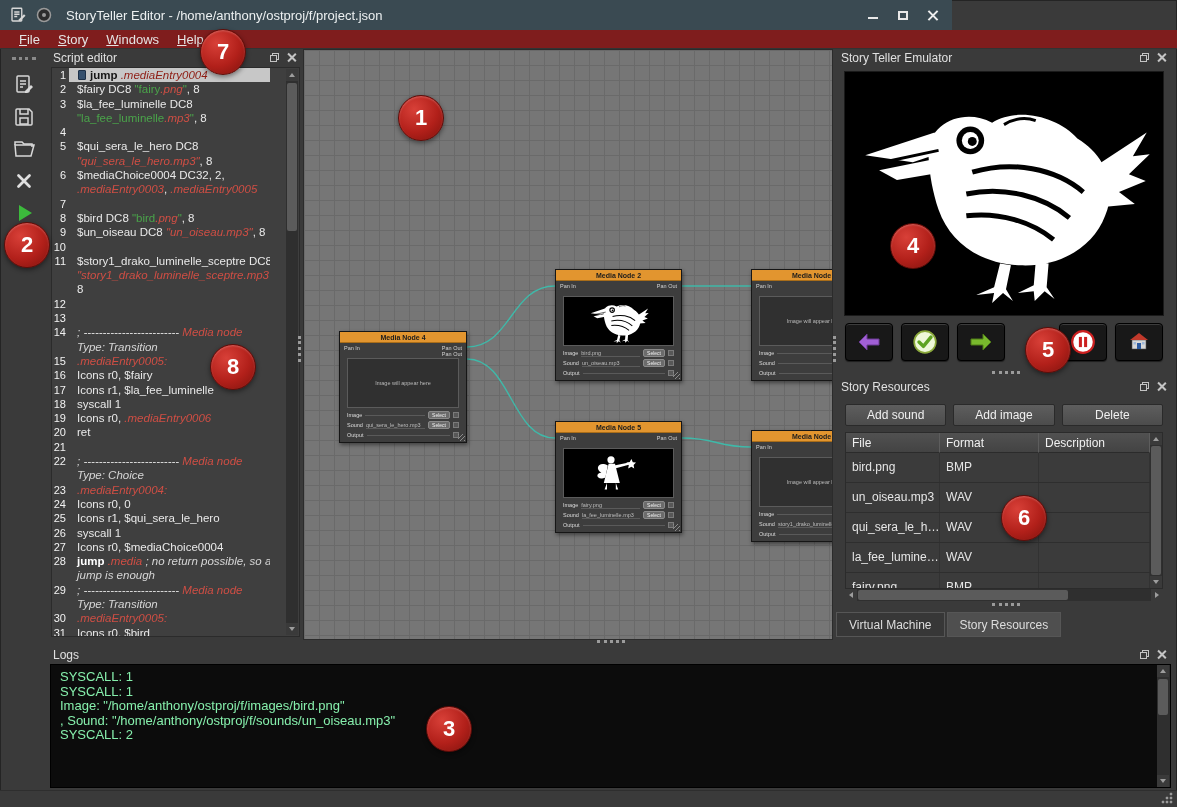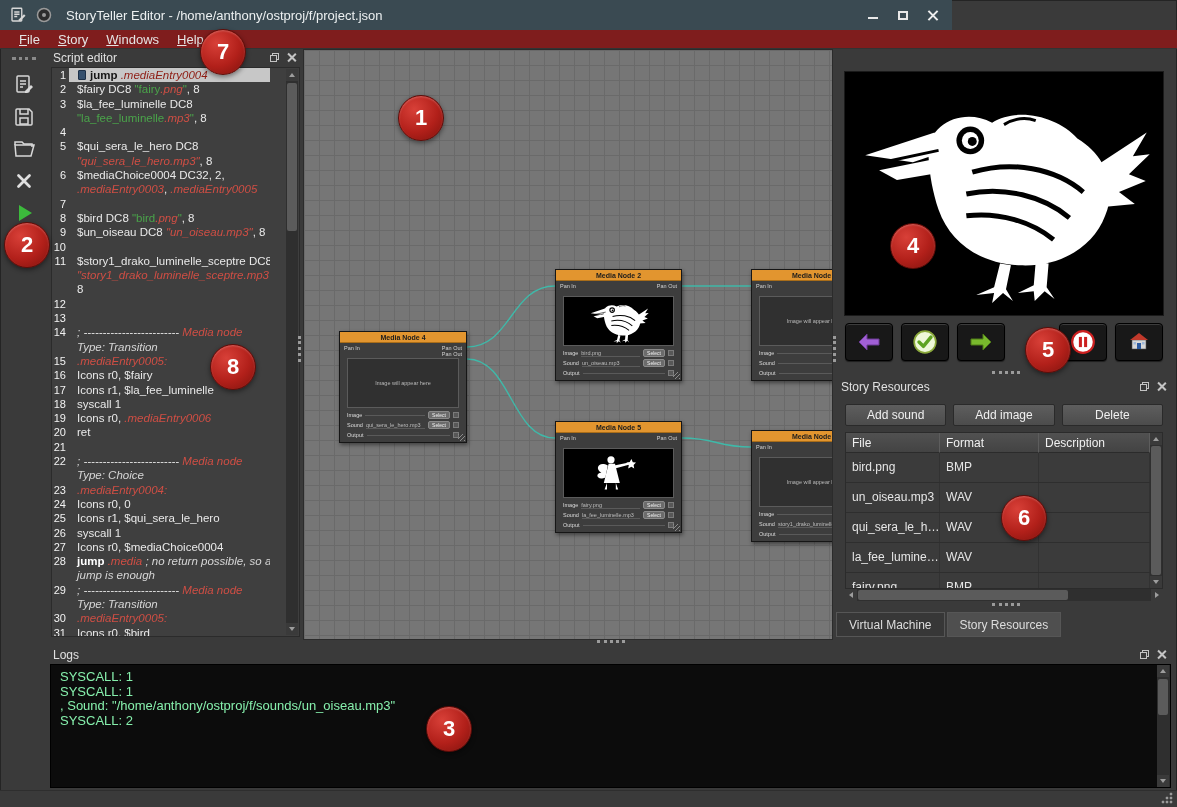--- a/index.html
+++ b/index.html
@@ -544,20 +544,31 @@
             <span class="nlab">Output</span>
             <span class="nval"></span>
           </div>
         </div>
       </div>
   </div>
   <div class="vdots" style="left:298px;top:336px;"></div>
   <div class="vdots" style="left:833px;top:336px;"></div>
   <div class="hdots" style="left:597px;top:640px;"></div>
 
+  <div class="dock-title" style="left:836px;top:49px;width:336px;">
+    <span>Story Teller Emulator</span>
+    <span class="dock-icons">
+      <span class="dockbtn">
+          <span class="icon-float"></span>
+        </span>
+      <span class="dockbtn">
+          <span class="icon-close"></span>
+        </span>
+    </span>
+  </div>
   <div id="emu-screen">
     <svg id="bird-art" viewBox="0 0 300 228" width="298" height="226">
       <path fill="#ffffff" d="M10,75 L80,52 L88,72 L58,82 Z"></path>
       <path fill="#ffffff" d="M24,90 L84,78 L88,92 L42,100 Z"></path>
       <path fill="#ffffff" d="M74,78 C70,44 108,26 138,42 C164,26 204,36 224,58 C254,76 264,108 252,136 C240,168 206,188 166,186 C126,184 96,164 84,130 C78,112 75,95 74,78 Z"></path>
       <path fill="#ffffff" d="M236,90 L294,52 L280,76 L297,74 L276,94 L293,101 L266,112 L282,124 L250,127 Z"></path>
       <path fill="#ffffff" d="M146,184 L140,208 L122,216 L140,214 L138,224 L149,214 L159,222 L152,210 L157,186 Z"></path>
       <path fill="#ffffff" d="M182,182 L180,206 L164,214 L180,212 L181,222 L191,212 L201,220 L193,208 L195,184 Z"></path>
       <circle cx="116" cy="60" r="14" fill="#000000"></circle>
       <circle cx="116" cy="60" r="8.5" fill="#ffffff"></circle>
@@ -681,20 +692,21 @@
         </span>
       <span class="dockbtn">
           <span class="icon-close"></span>
         </span>
     </span>
   </div>
   <div id="log-content">
     <div id="log-lines">
         <div class="logline">SYSCALL: 1</div>
         <div class="logline">SYSCALL: 1</div>
+        <div class="logline">Image: "/home/anthony/ostproj/f/images/bird.png"</div>
         <div class="logline">, Sound: "/home/anthony/ostproj/f/sounds/un_oiseau.mp3"</div>
         <div class="logline">SYSCALL: 2</div>
       </div>
     <div class="vscroll" style="right:0;top:0;bottom:0;width:13px;">
       <span class="sb-btn up"></span>
       <span class="sb-thumb" style="top:14px;height:36px;"></span>
       <span class="sb-btn down"></span>
     </div>
   </div>
 

